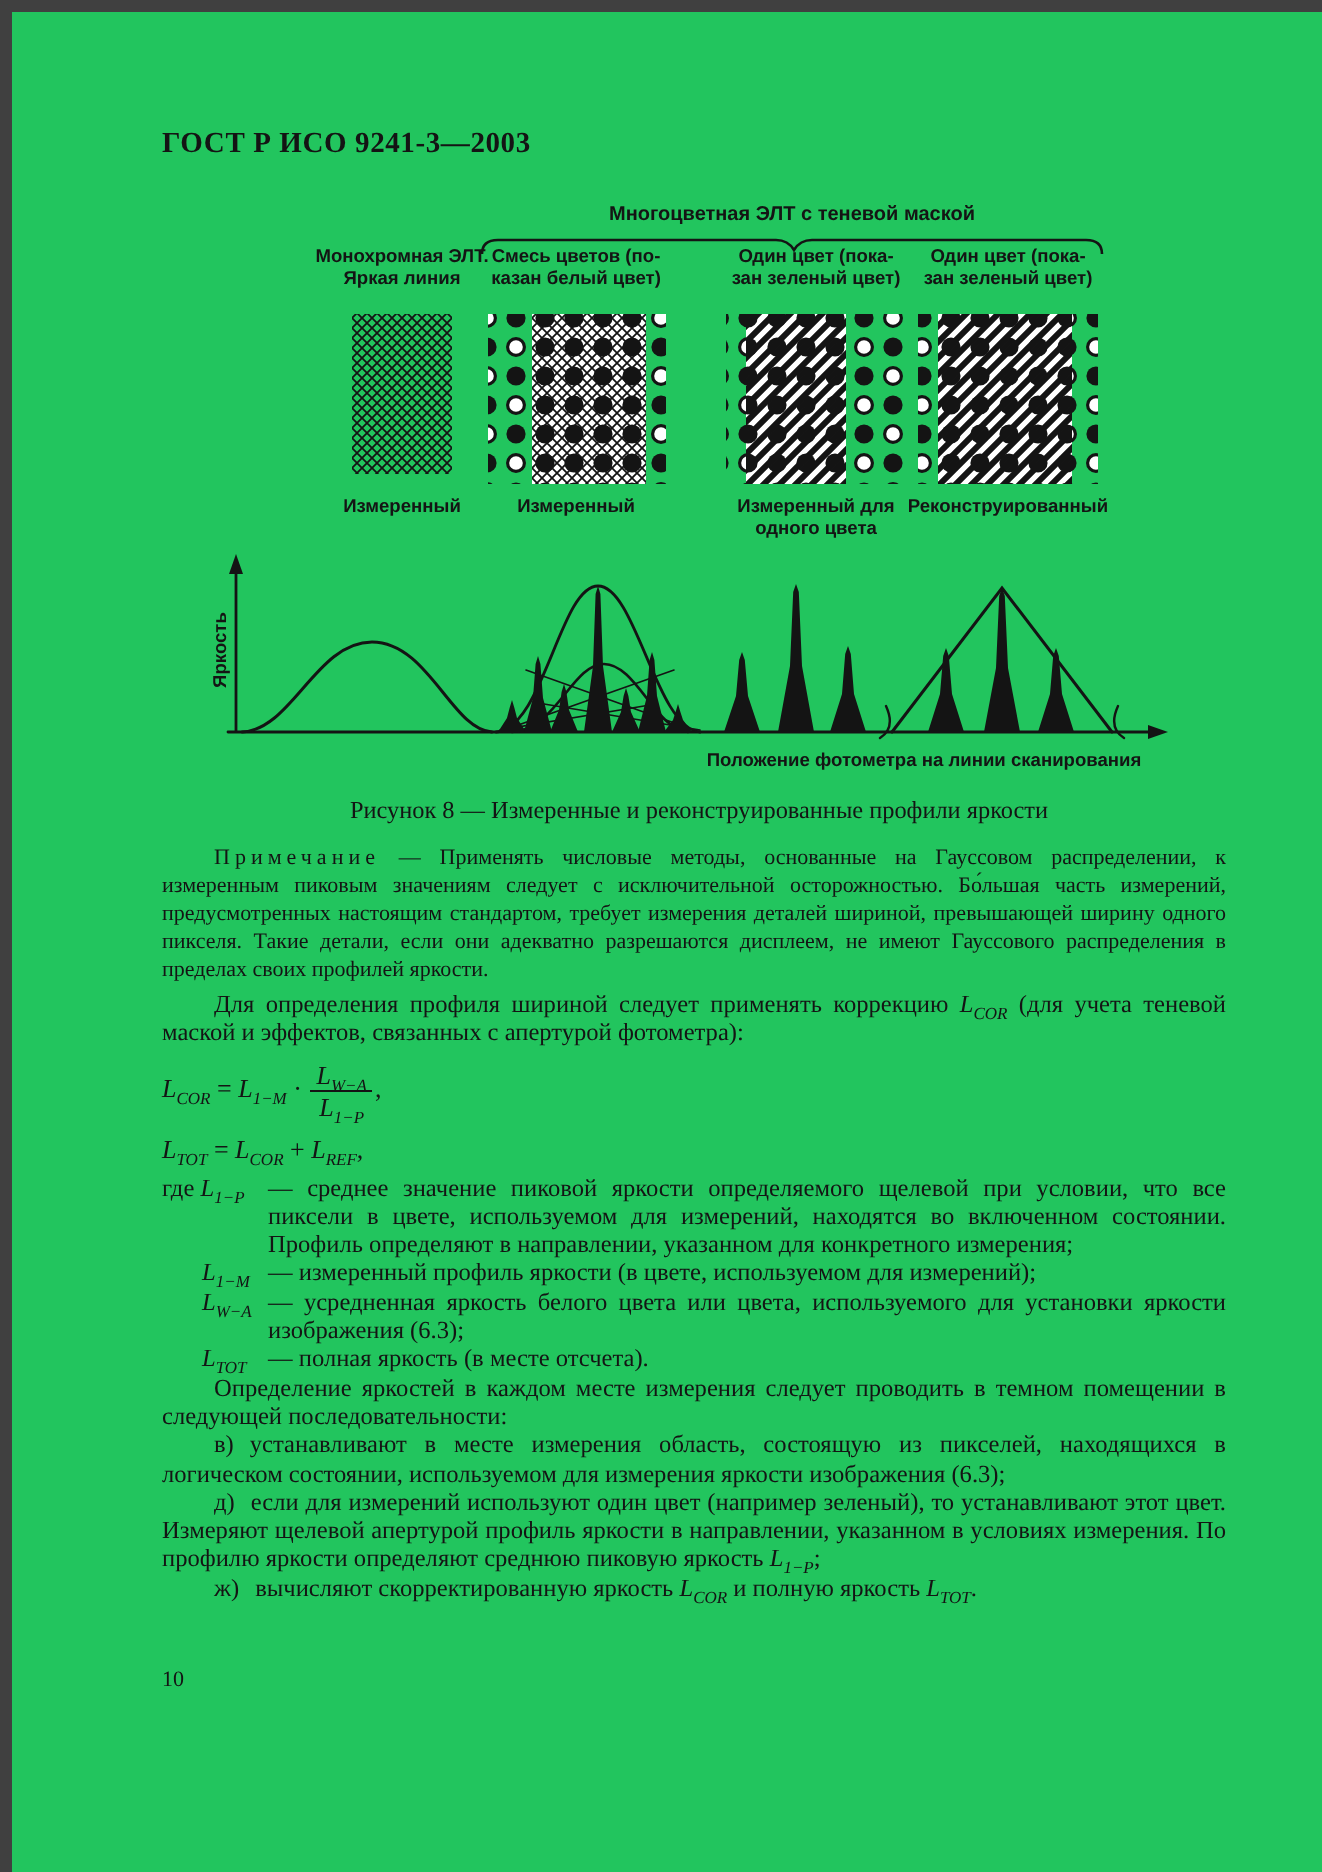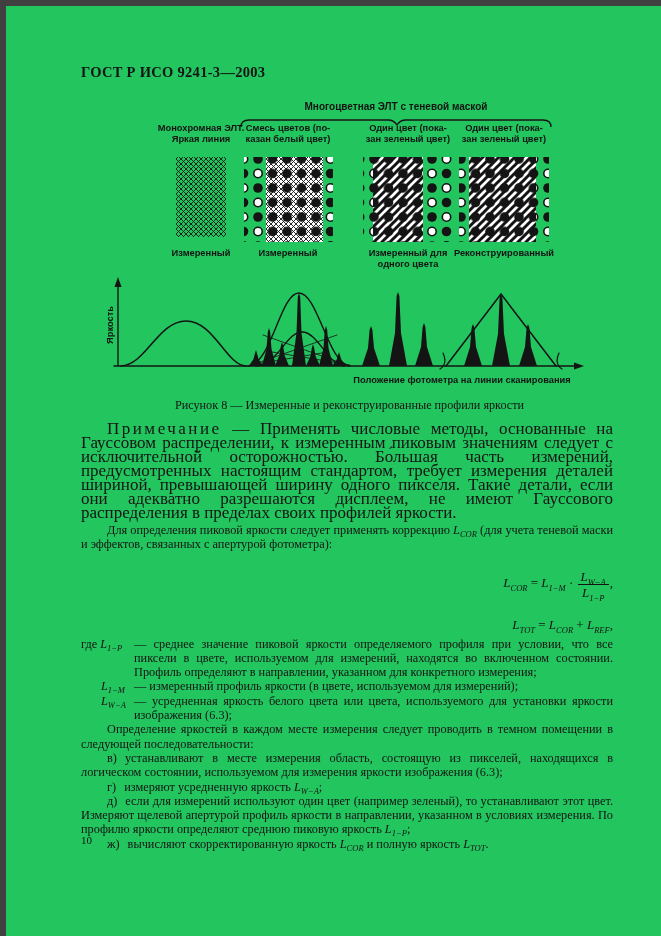--- a/index.html
+++ b/index.html
@@ -18,28 +18,28 @@
   .caption{
     position:absolute;left:0;top:392px;width:639px;text-align:center;
     font-size:12.2px;
     padding-left:24px;
   }
   .content{
     position:absolute;left:75px;top:416px;width:532px;
     font-size:12.3px;line-height:14.3px;text-align:justify;
   }
   .content p{margin:0;}
-  .note{font-size:17px;line-height:14px;text-indent:26px;margin-bottom:3px !important;}
+  .note{font-size:11px;line-height:14px;text-indent:26px;margin-bottom:3px !important;}
   .note .note-label{letter-spacing:2.5px;}
   .indent{text-indent:26px;}
   .sym{font-style:italic;}
   sub{font-size:8.5px;font-style:italic;line-height:0;}
   .formula{
-    text-align:right;font-size:13px;line-height:15px;text-indent:0;
-    margin:18px 0 5px !important;
+    text-align:left;font-size:13px;line-height:15px;text-indent:0;
+    margin:7px 0 5px !important;
   }
   .frac{display:inline-flex;flex-direction:column;align-items:center;vertical-align:middle;line-height:13px;margin:0 1px;}
   .frac .num{border-bottom:1px solid #141414;padding:0 3px 1px;}
   .frac .den{padding-top:1px;}
   .defs{margin:2px 0 0;}
   .def-row{display:flex;}
   .def-term{flex:0 0 53px;white-space:nowrap;}
   .def-term.cont{padding-left:20px;box-sizing:border-box;}
   .def-text{flex:1;text-align:justify;}
   .li{text-indent:26px;}
@@ -153,49 +153,52 @@
       </g>
     </g>
   </svg>
 
   <div class="caption">Рисунок 8 — Измеренные и реконструированные профили яркости</div>
 
   <div class="content">
 
     <p class="note"><span class="note-label">Примечание</span><span> — Применять числовые методы, основанные на Гауссовом распределении, к измеренным пиковым значениям следует с исключительной осторожностью. Бо́льшая часть измерений, предусмотренных настоящим стандартом, требует измерения деталей шириной, превышающей ширину одного пикселя. Такие детали, если они адекватно разрешаются дисплеем, не имеют Гауссового распределения в пределах своих профилей яркости.</span></p>
 
-    <p class="indent"><span>Для определения пиковой яркости следует применять коррекцию </span><span class="sym">L</span><sub>COR</sub><span> (для учета теневой маски и эффектов, связанных с апертурой фотометра):</span></p>
+    <p class="indent"><span>Для определения профиля шириной следует применять коррекцию </span><span class="sym">L</span><sub>COR</sub><span> (для учета теневой маской и эффектов, связанных с апертурой фотометра):</span></p>
 
     <p class="formula"><span class="sym">L</span><sub>COR</sub><span> = </span><span class="sym">L</span><sub>1−M</sub><span> · </span><span class="frac">
           <span class="num"><span class="sym">L</span><sub>W−A</sub></span>
           <span class="den"><span class="sym">L</span><sub>1−P</sub></span>
         </span><span>,</span></p>
 
     <p class="formula"><span class="sym">L</span><sub>TOT</sub><span> = </span><span class="sym">L</span><sub>COR</sub><span> + </span><span class="sym">L</span><sub>REF</sub><span>,</span></p>
 
     <div class="defs">
       <div class="def-row">
         <span class="def-term"><span>где </span><span class="sym">L</span><sub>1−P</sub></span>
-        <span class="def-text">— среднее значение пиковой яркости определяемого профиля при условии, что все пиксели в цвете, используемом для измерений, находятся во включенном состоянии. Профиль определяют в направлении, указанном для конкретного измерения;</span>
+        <span class="def-text">— среднее значение пиковой яркости определяемого щелевой при условии, что все пиксели в цвете, используемом для измерений, находятся во включенном состоянии. Профиль определяют в направлении, указанном для конкретного измерения;</span>
       </div>
       <div class="def-row">
         <span class="def-term cont"><span class="sym">L</span><sub>1−M</sub></span>
         <span class="def-text">— измеренный профиль яркости (в цвете, используемом для измерений);</span>
       </div>
       <div class="def-row">
         <span class="def-term cont"><span class="sym">L</span><sub>W−A</sub></span>
         <span class="def-text">— усредненная яркость белого цвета или цвета, используемого для установки яркости изображения (6.3);</span>
       </div>
+      <div class="def-row">
+        <span class="def-term cont"><span class="sym">L</span><sub>TOT</sub></span>
+        <span class="def-text">— полная яркость (в месте отсчета).</span>
+      </div>
     </div>
 
     <p class="indent">Определение яркостей в каждом месте измерения следует проводить в темном помещении в следующей последовательности:</p>
 
     <p class="li"><span class="li-label">в)</span><span>устанавливают в месте измерения область, состоящую из пикселей, находящихся в логическом состоянии, используемом для измерения яркости изображения (6.3);</span></p>
 
-    <p class="li"><span class="li-label">г)</span><span>измеряют усредненную яркость </span><span class="sym">L</span><sub>W−A</sub><span>;</span></p>
 
     <p class="li"><span class="li-label">д)</span><span>если для измерений используют один цвет (например зеленый), то устанавливают этот цвет. Измеряют щелевой апертурой профиль яркости в направлении, указанном в условиях измерения. По профилю яркости определяют среднюю пиковую яркость </span><span class="sym">L</span><sub>1−P</sub><span>;</span></p>
 
 
     <p class="li"><span class="li-label">ж)</span><span>вычисляют скорректированную яркость </span><span class="sym">L</span><sub>COR</sub><span> и полную яркость </span><span class="sym">L</span><sub>TOT</sub><span>.</span></p>
 
   </div>
 
   <div class="page-number">10</div>
 

